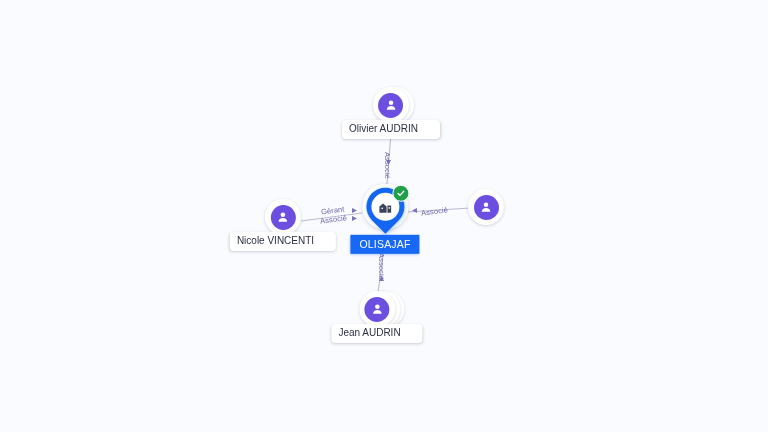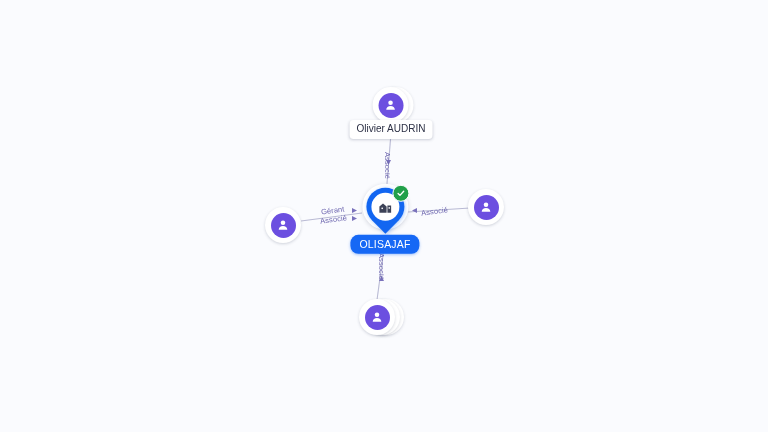--- a/index.html
+++ b/index.html
@@ -87,21 +87,21 @@
   }
   .avatar-disc svg { display: block; }
 
   
   .person-label {
     margin-top: -3px;
     position: relative;
     z-index: 6;
     background: #ffffff;
     border-radius: 4px;
-    padding: 3px 7px 4px 7px;
+    padding: 3px 22px 4px 7px;
     font-size: 10px;
     line-height: 12px;
     color: #2b2f44;
     white-space: nowrap;
     box-shadow: 0 1px 3px rgba(40, 48, 80, 0.22);
   }
 
   
   .company-node .pin-wrap {
     position: relative;
@@ -157,21 +157,21 @@
     z-index: 5;
   }
   .verified-badge svg { display: block; }
 
   .company-label {
     position: relative;
     z-index: 6;
     margin-top: -9px;
     background: #1668f5;
     color: #ffffff;
-    border-radius: 8px;
+    border-radius: 0;
     padding: 3px 9px 4px 9px;
     font-size: 10.5px;
     line-height: 12px;
     letter-spacing: 0.2px;
     white-space: nowrap;
     box-shadow: 0 1px 3px rgba(22, 104, 245, 0.4);
   }
 
   
   .edge-label {
@@ -237,20 +237,21 @@
       <div class="avatar-stack">
         <div class="avatar-circle">
           <div class="avatar-disc">
             <svg width="14" height="14" viewBox="0 0 24 24" fill="#ffffff">
               <circle cx="12" cy="8" r="3.9"></circle>
               <path d="M4.6 20c0-4.1 3.3-6.4 7.4-6.4s7.4 2.3 7.4 6.4z"></path>
             </svg>
           </div>
         </div>
       </div>
+      <div class="person-label">Nicole VINCENTI</div>
     </div>
   </div>
 
   <div class="node" style="left:486px; top:207px;">
     <div class="node-inner">
       <div class="avatar-stack">
         <div class="avatar-circle">
           <div class="avatar-disc">
             <svg width="14" height="14" viewBox="0 0 24 24" fill="#ffffff">
               <circle cx="12" cy="8" r="3.9"></circle>
@@ -269,20 +270,21 @@
         <div class="stack-card s2"></div>
         <div class="avatar-circle">
           <div class="avatar-disc">
             <svg width="14" height="14" viewBox="0 0 24 24" fill="#ffffff">
               <circle cx="12" cy="8" r="3.9"></circle>
               <path d="M4.6 20c0-4.1 3.3-6.4 7.4-6.4s7.4 2.3 7.4 6.4z"></path>
             </svg>
           </div>
         </div>
       </div>
+      <div class="person-label">Jean AUDRIN</div>
     </div>
   </div>
 
   <div class="node company-node" style="left:385px; top:216px;">
     <div class="node-inner" style="transform:translate(-50%,-46%);">
       <div class="pin-wrap">
         <div class="pin-halo"></div>
         <div class="pin-shape"></div>
         <div class="pin-hole">
           <svg width="16" height="16" viewBox="0 0 24 24" fill="#3c4257">

